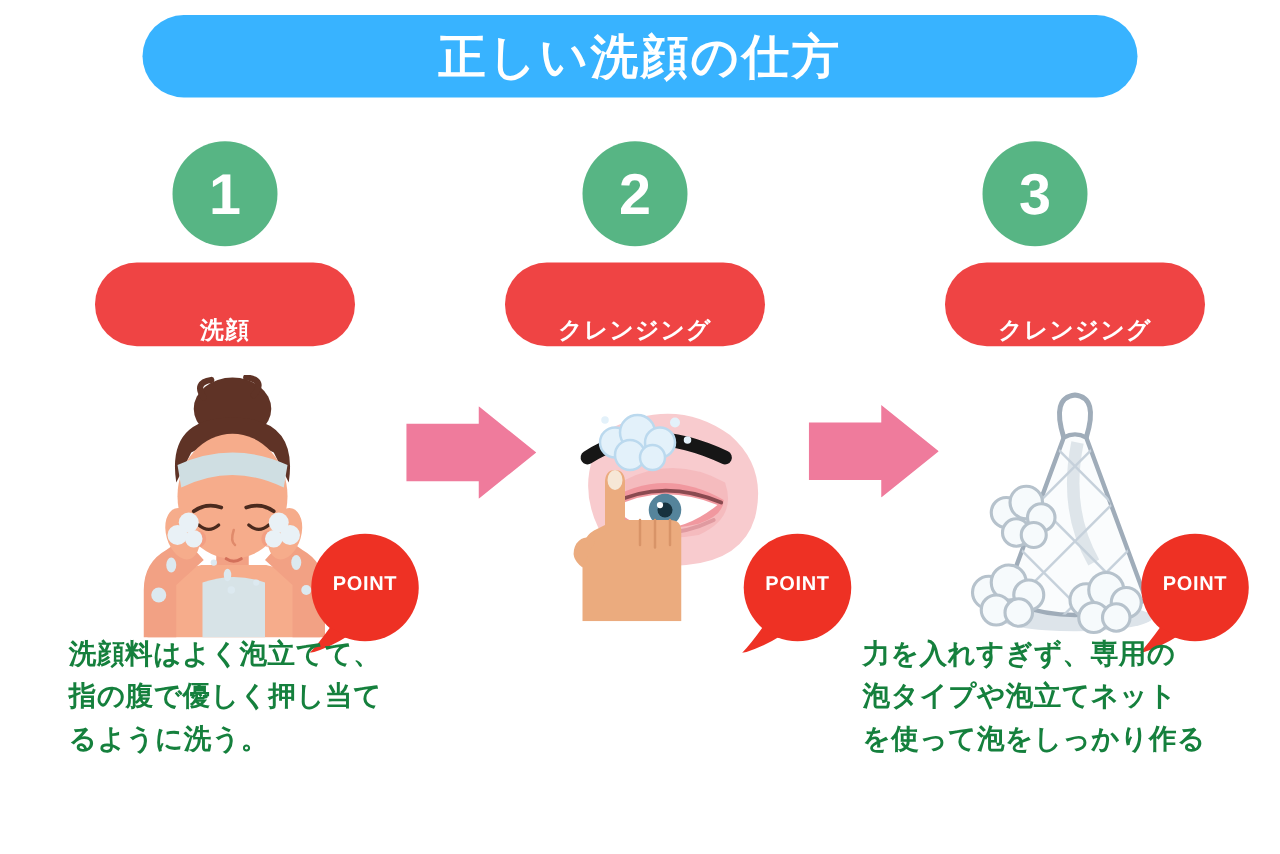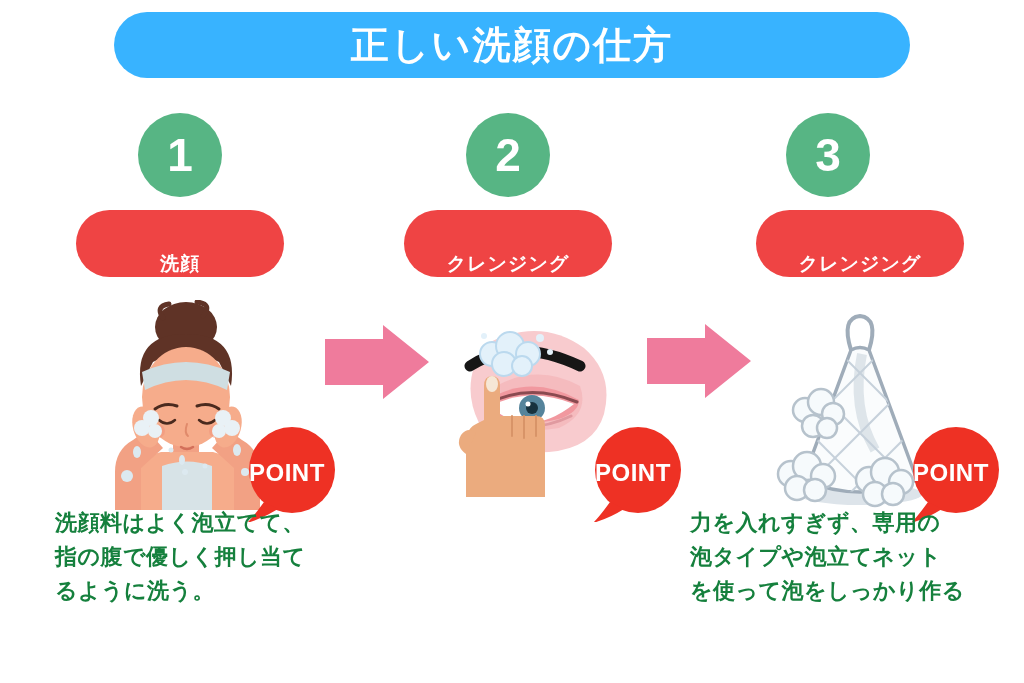--- a/index.html
+++ b/index.html
@@ -17,22 +17,22 @@
   .num-badge span{color:#ffffff;font-size:46px;font-weight:700;line-height:1;}
   .pill{position:absolute;top:210px;width:208px;height:67px;border-radius:34px;
     background:#ef4444;display:flex;align-items:flex-end;justify-content:center;font-family:Liberation Serif, serif;}
   .pill span{color:#ffffff;font-size:19px;font-weight:700;letter-spacing:1px;}
 
   .illu{position:absolute;}
   .arrow{position:absolute;width:104px;height:74px;}
 
   .bubble{position:absolute;width:96px;height:96px;}
   .bubble svg{position:absolute;left:0;top:0;}
-  .bubble .pt{position:absolute;left:7px;top:33px;width:86px;text-align:left;
-    color:#ffffff;font-size:24px;font-weight:700;letter-spacing:0.5px;}
+  .bubble .pt{position:absolute;left:7px;top:33px;width:86px;text-align:center;
+    color:#ffffff;font-size:16px;font-weight:700;letter-spacing:0.5px;}
 
   .desc{position:absolute;color:#15803d;font-size:22px;font-weight:700;
     line-height:1.55;white-space:pre-line;letter-spacing:0.5px;}
 </style>
 </head>
 <body>
 
 <div class="page">
 
   <div class="header">

